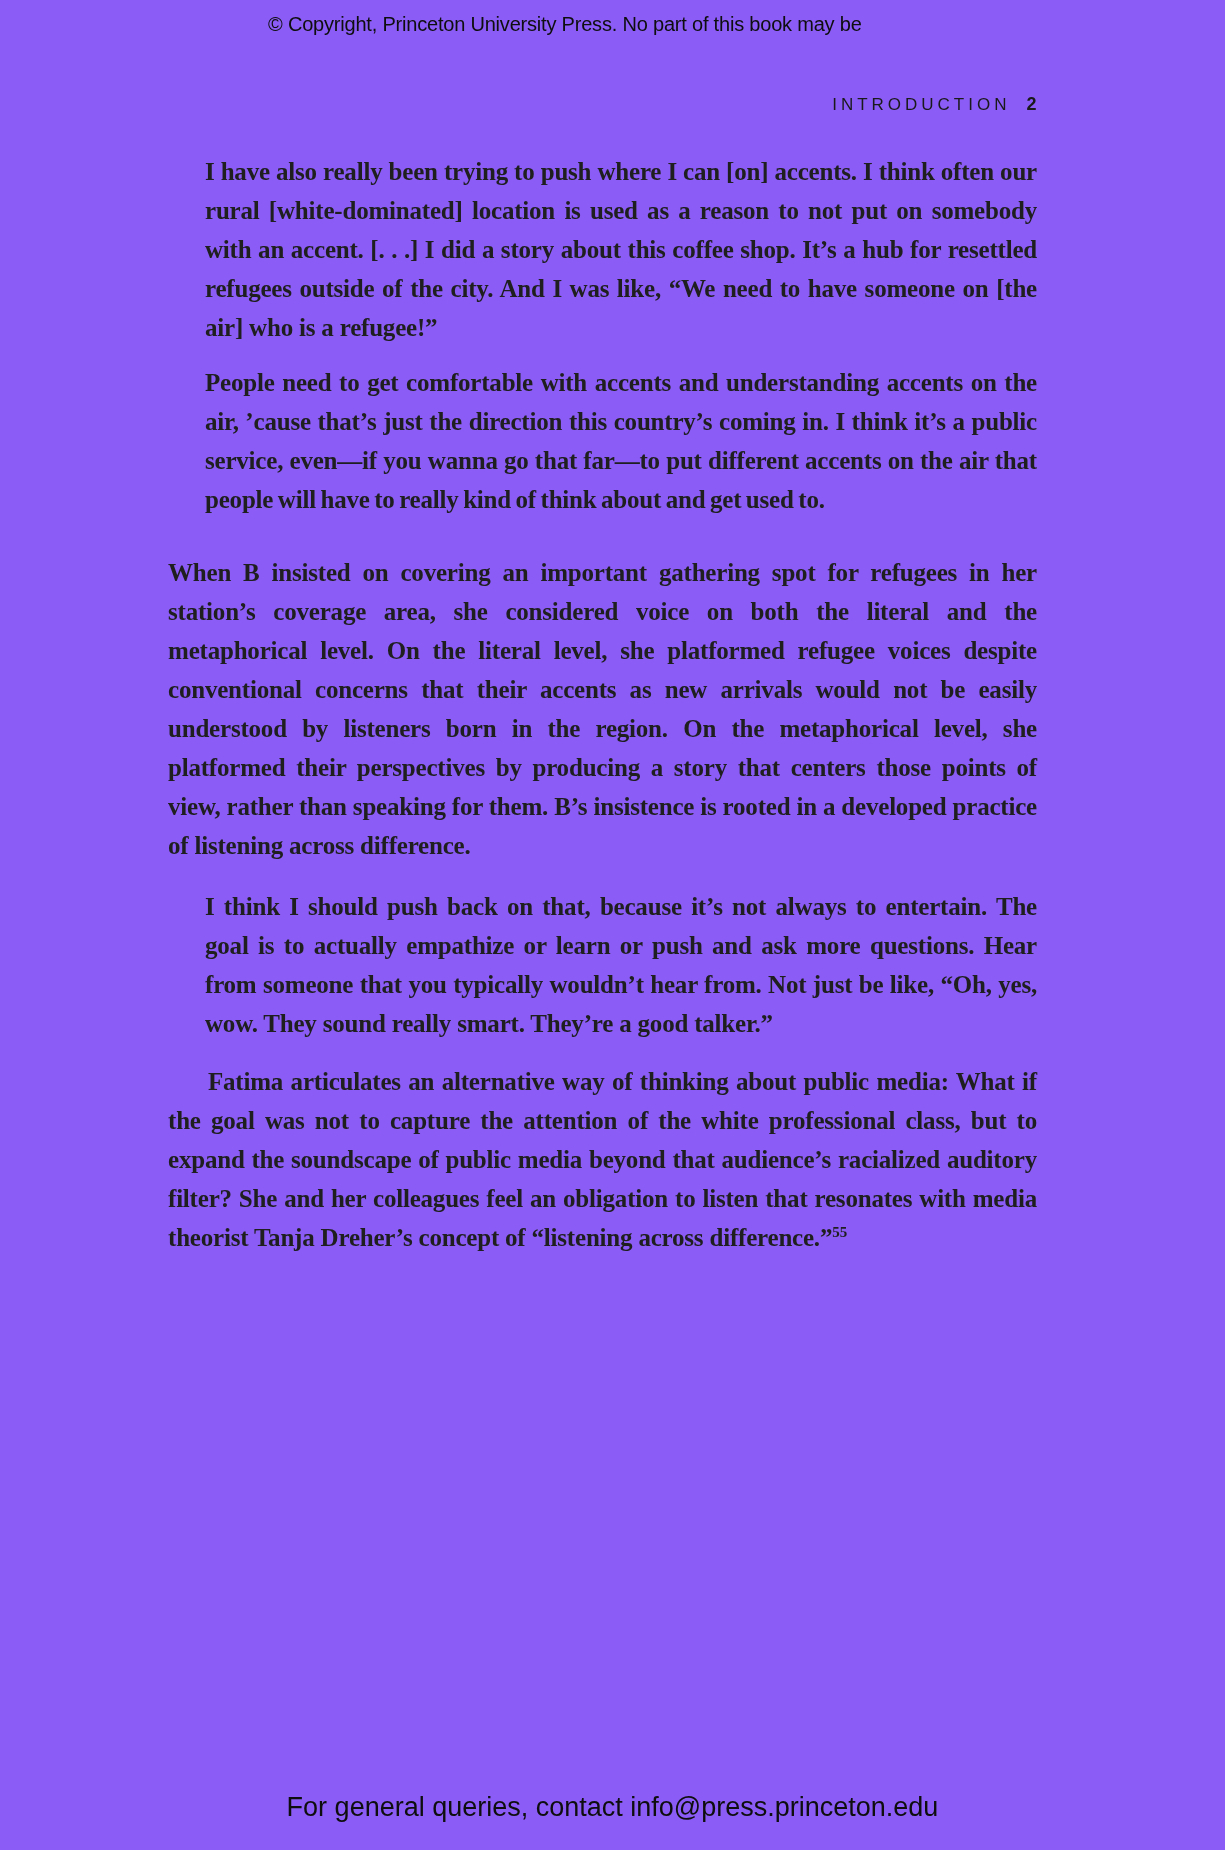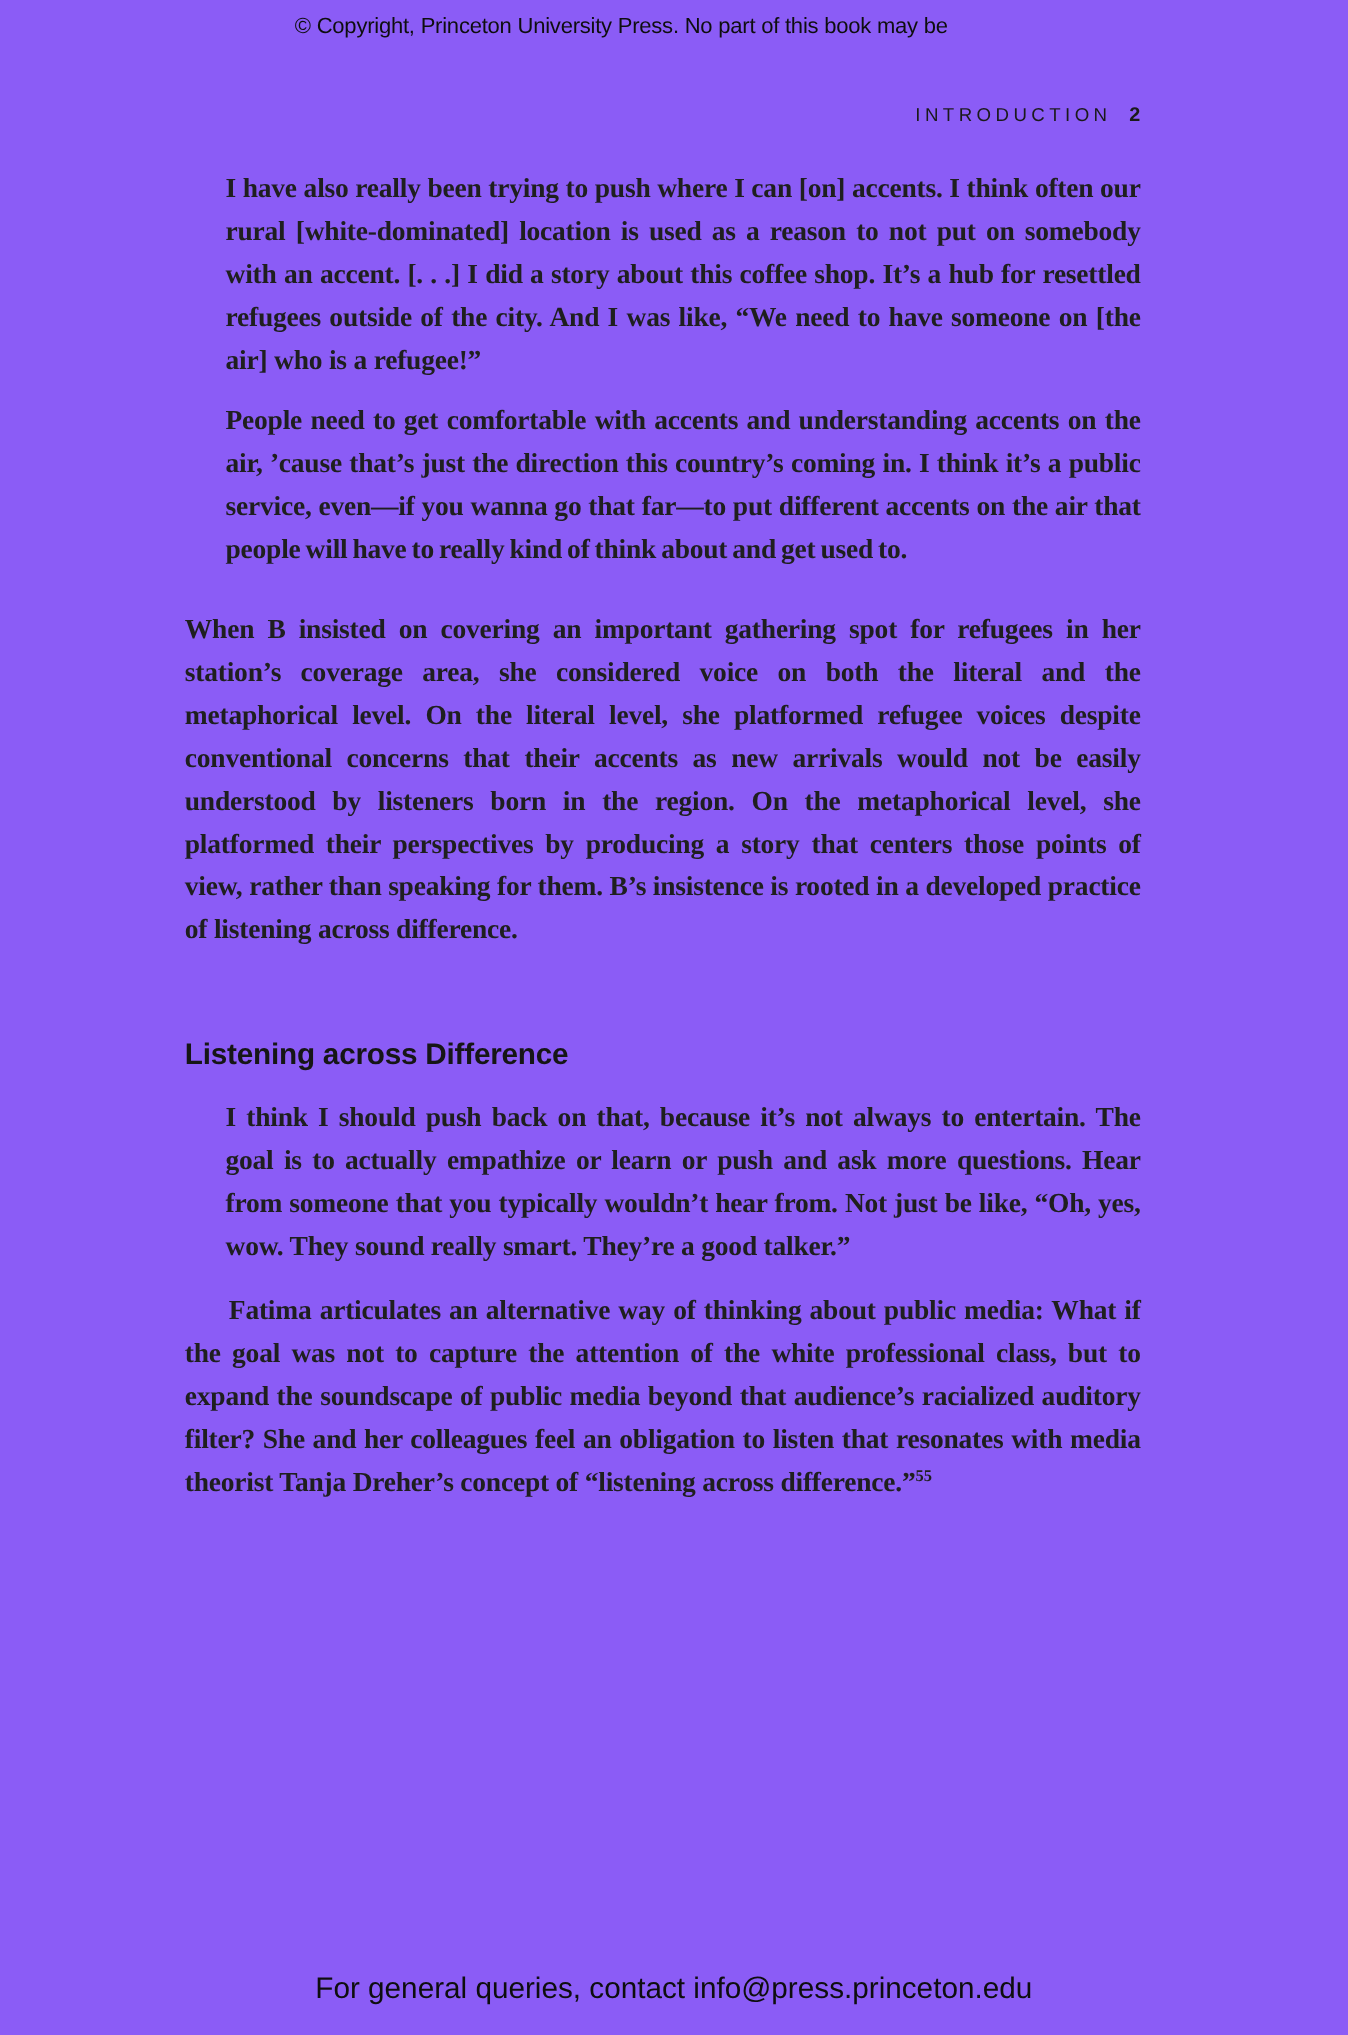--- a/index.html
+++ b/index.html
@@ -113,21 +113,20 @@
 
   <div class="text-col">
 
     <div class="quote mt-quote1">I have also really been trying to push where I can [on] accents. I think often our rural [white-dominated] location is used as a reason to not put on somebody with an accent. [. . .] I did a story about this coffee shop. It’s a hub for resettled refugees outside of the city. And I was like, “We need to have someone on [the air] who is a refugee!”</div>
 
 
     <div class="quote tight mt-quote2">People need to get comfortable with accents and understanding accents on the air, ’cause that’s just the direction this country’s coming in. I think it’s a public service, even—if you wanna go that far—to put different accents on the air that people will have to really kind of think about and get used to.</div>
 
     <p class="mt-para2">When B insisted on covering an important gathering spot for refugees in her station’s coverage area, she considered voice on both the literal and the metaphorical level. On the literal level, she platformed refugee voices despite conventional concerns that their accents as new arrivals would not be easily understood by listeners born in the region. On the metaphorical level, she platformed their perspectives by producing a story that centers those points of view, rather than speaking for them. B’s insistence is rooted in a developed practice of listening across difference.</p>
 
-    <h2 class="heading mt-heading">Listening across Difference</h2>
 
 
     <div class="quote mt-quote3">I think I should push back on that, because it’s not always to entertain. The goal is to actually empathize or learn or push and ask more questions. Hear from someone that you typically wouldn’t hear from. Not just be like, “Oh, yes, wow. They sound really smart. They’re a good talker.”</div>
 
     <p class="indent-first mt-para4"><span>Fatima articulates an alternative way of thinking about public media: What if the goal was not to capture the attention of the white professional class, but to expand the soundscape of public media beyond that audience’s racialized auditory filter? She and her colleagues feel an obligation to listen that resonates with media theorist Tanja Dreher’s concept of “listening across difference.”</span><sup class="footnote">55</sup></p>
 
   </div>
 
   <div class="footer">For general queries, contact info@press.princeton.edu</div>
 

